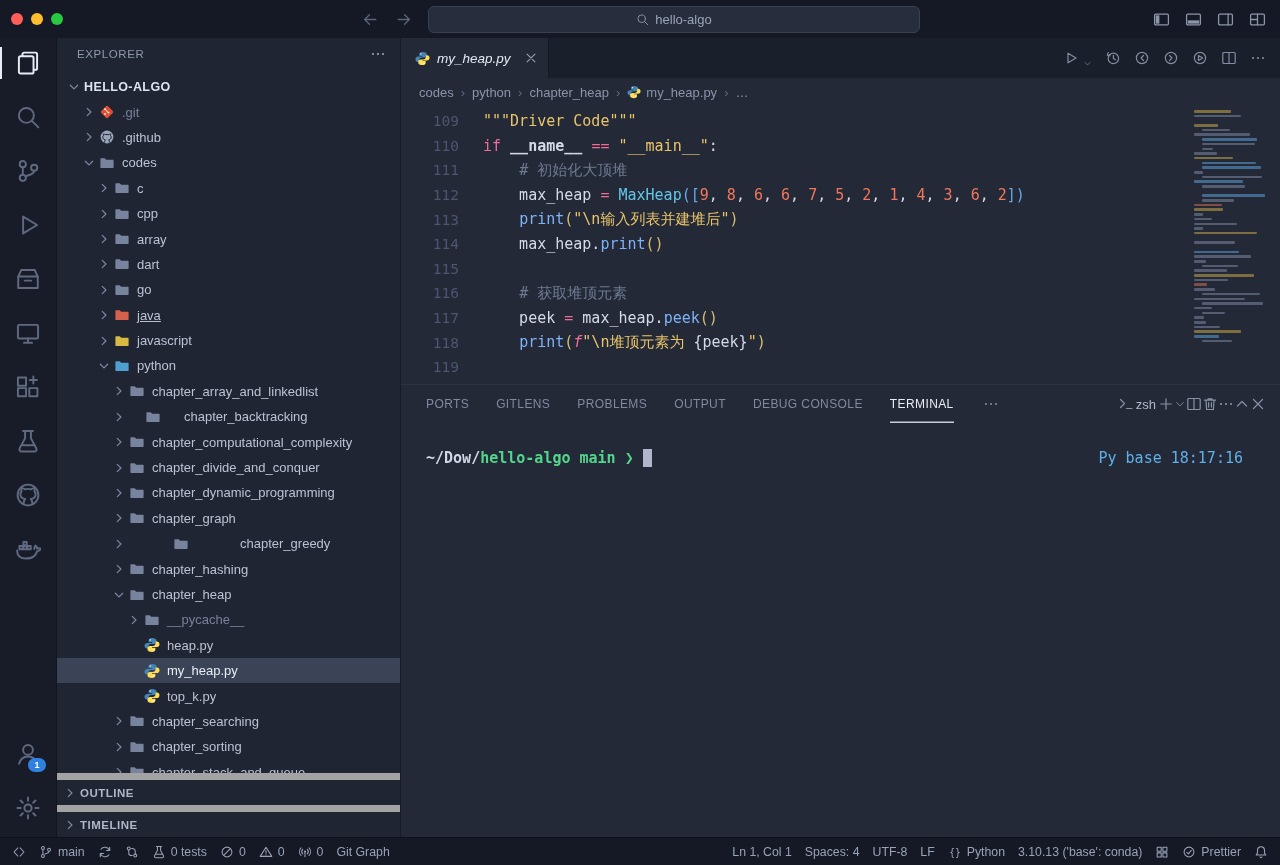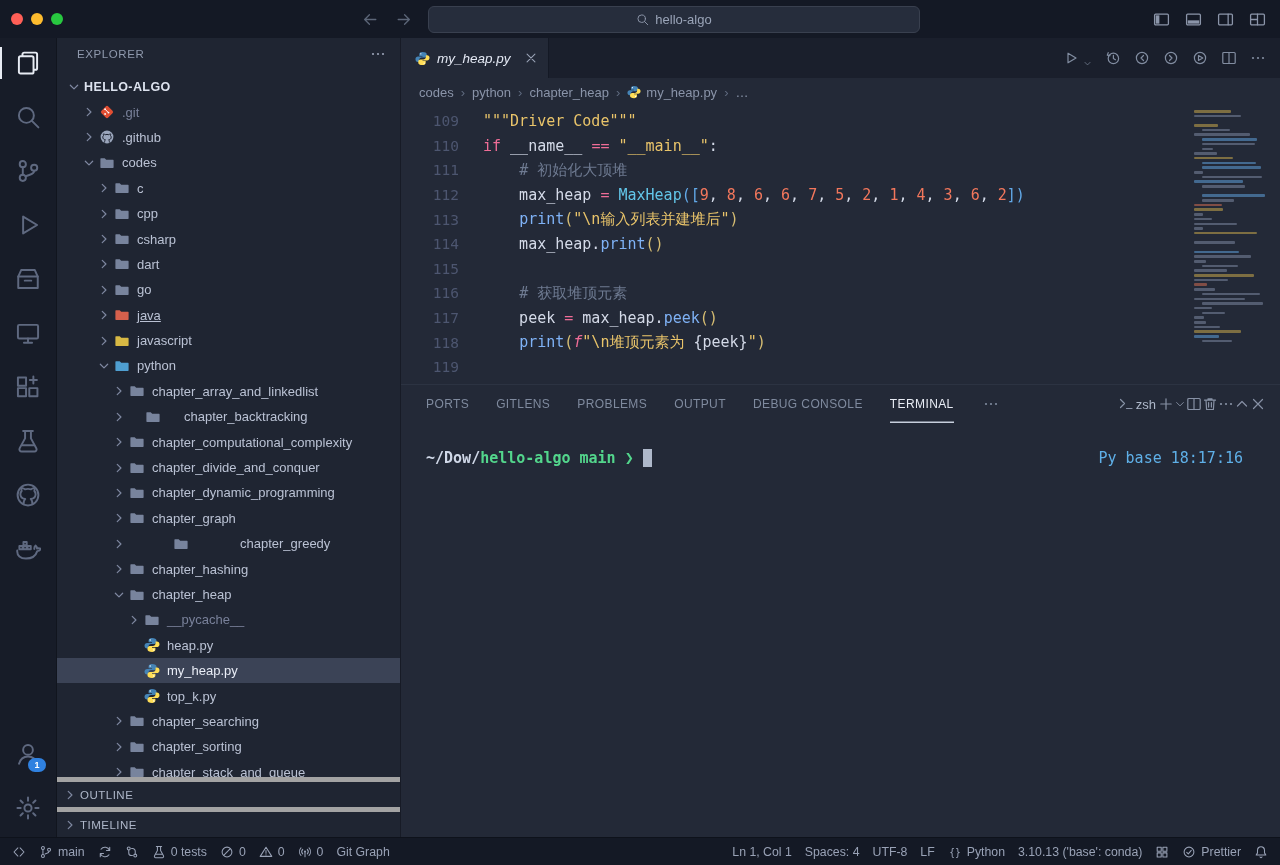--- a/index.html
+++ b/index.html
@@ -52,22 +52,22 @@
   .tree-row.selected{background:#3b4356;color:#e9edf6;}
   .tree-row.dim .tree-label{color:#79819a;}
   .tree-row.root .tree-label{font-weight:700;font-size:12.5px;letter-spacing:.4px;color:#dde3ef;}
   .chev{width:14px;height:14px;flex:none;color:#7e87a0;margin-right:3px;display:inline-flex;}
   .chev svg{width:100%;height:100%;}
   .chev svg path{fill:none;stroke:currentColor;stroke-width:1.4;stroke-linecap:round;stroke-linejoin:round;}
   .chev.open{transform:rotate(90deg);}
   .chev.none{visibility:hidden;}
   .fi{width:16px;height:16px;margin-right:7px;}
   .fi-folder{color:#78849d;} .fi-folder-java{color:#d6604c;} .fi-folder-js{color:#d8b944;} .fi-folder-python{color:#4f9fd1;}
-  .sb-section{height:25px;flex:none;border-top:5px solid #a3a3a3;display:flex;align-items:center;padding-left:6px;
-              font-size:11.5px;font-weight:400;letter-spacing:.5px;color:#aeb7c9;}
+  .sb-section{height:25px;flex:none;border-top:7px solid #a3a3a3;display:flex;align-items:center;padding-left:6px;
+              font-size:11.5px;font-weight:700;letter-spacing:.5px;color:#aeb7c9;}
 
   
   .editor-col{flex:1;display:flex;flex-direction:column;min-width:0;background:#232937;}
   .tabbar{height:40px;flex:none;background:#1a1f2c;display:flex;align-items:stretch;}
   .tab{display:flex;align-items:center;gap:7px;padding:0 10px 0 14px;background:#232937;border-right:1px solid #141925;}
   .tab .fi{margin-right:0;width:15px;height:15px;}
   .tab-label{font-style:italic;font-size:13.5px;color:#e4e9f4;}
   .tab-close{width:14px;height:14px;color:#9aa3b6;margin-left:6px;}
   .editor-actions{margin-left:auto;display:flex;align-items:center;gap:13px;padding-right:14px;color:#828da1;}
   .editor-actions .ic{width:16px;height:16px;}
@@ -371,21 +371,21 @@
             <span class="chev">
               <svg viewBox="0 0 16 16">
                 <path d="M6 3.8l4.2 4.2L6 12.2"></path>
               </svg>
             </span>
             <span class="ic fi fi-folder">
               <svg viewBox="0 0 16 16">
                 <path class="f" d="M2 3.2h3.7l1.5 1.6H14a.6.6 0 0 1 .6.6v6.9a.6.6 0 0 1-.6.6H2a.6.6 0 0 1-.6-.6V3.8a.6.6 0 0 1 .6-.6z"></path>
               </svg>
             </span>
-            <span class="tree-label">csharp</span>
+            <span class="tree-label">array</span>
           </div>
           <div class="tree-row" style="padding-left: 40px;">
             <span class="chev">
               <svg viewBox="0 0 16 16">
                 <path d="M6 3.8l4.2 4.2L6 12.2"></path>
               </svg>
             </span>
             <span class="ic fi fi-folder">
               <svg viewBox="0 0 16 16">
                 <path class="f" d="M2 3.2h3.7l1.5 1.6H14a.6.6 0 0 1 .6.6v6.9a.6.6 0 0 1-.6.6H2a.6.6 0 0 1-.6-.6V3.8a.6.6 0 0 1 .6-.6z"></path>
@@ -783,21 +783,21 @@
         </div>
 
       <div class="code-area">
         <div>
             <div class="code-line">
               <span class="ln">109</span>
               <span class="lc"><span style="color: rgb(233, 196, 106);">"""Driver Code"""</span></span>
             </div>
             <div class="code-line">
               <span class="ln">110</span>
-              <span class="lc"><span style="color: rgb(239, 109, 151);">if</span><span style="color: rgb(212, 218, 232);"> __name__ </span><span style="color: rgb(239, 109, 151);">==</span><span style="color: rgb(212, 218, 232);"> </span><span style="color: rgb(233, 196, 106);">"__main__"</span><span style="color: rgb(212, 218, 232);">:</span></span>
+              <span class="lc"><span style="color: rgb(239, 109, 151);">if</span><span style="color: rgb(212, 218, 232); font-weight: bold;"> __name__ </span><span style="color: rgb(239, 109, 151);">==</span><span style="color: rgb(212, 218, 232);"> </span><span style="color: rgb(233, 196, 106);">"__main__"</span><span style="color: rgb(212, 218, 232);">:</span></span>
             </div>
             <div class="code-line">
               <span class="ln">111</span>
               <span class="lc"><span style="color: rgb(212, 218, 232);">    </span><span style="color: rgb(110, 122, 145);"># 初始化大顶堆</span></span>
             </div>
             <div class="code-line">
               <span class="ln">112</span>
               <span class="lc"><span style="color: rgb(212, 218, 232);">    max_heap </span><span style="color: rgb(239, 109, 151);">=</span><span style="color: rgb(212, 218, 232);"> </span><span style="color: rgb(98, 197, 232);">MaxHeap</span><span style="color: rgb(98, 169, 232);">([</span><span style="color: rgb(243, 119, 92);">9</span><span style="color: rgb(212, 218, 232);">, </span><span style="color: rgb(243, 119, 92);">8</span><span style="color: rgb(212, 218, 232);">, </span><span style="color: rgb(243, 119, 92);">6</span><span style="color: rgb(212, 218, 232);">, </span><span style="color: rgb(243, 119, 92);">6</span><span style="color: rgb(212, 218, 232);">, </span><span style="color: rgb(243, 119, 92);">7</span><span style="color: rgb(212, 218, 232);">, </span><span style="color: rgb(243, 119, 92);">5</span><span style="color: rgb(212, 218, 232);">, </span><span style="color: rgb(243, 119, 92);">2</span><span style="color: rgb(212, 218, 232);">, </span><span style="color: rgb(243, 119, 92);">1</span><span style="color: rgb(212, 218, 232);">, </span><span style="color: rgb(243, 119, 92);">4</span><span style="color: rgb(212, 218, 232);">, </span><span style="color: rgb(243, 119, 92);">3</span><span style="color: rgb(212, 218, 232);">, </span><span style="color: rgb(243, 119, 92);">6</span><span style="color: rgb(212, 218, 232);">, </span><span style="color: rgb(243, 119, 92);">2</span><span style="color: rgb(98, 169, 232);">])</span></span>
             </div>
             <div class="code-line">

